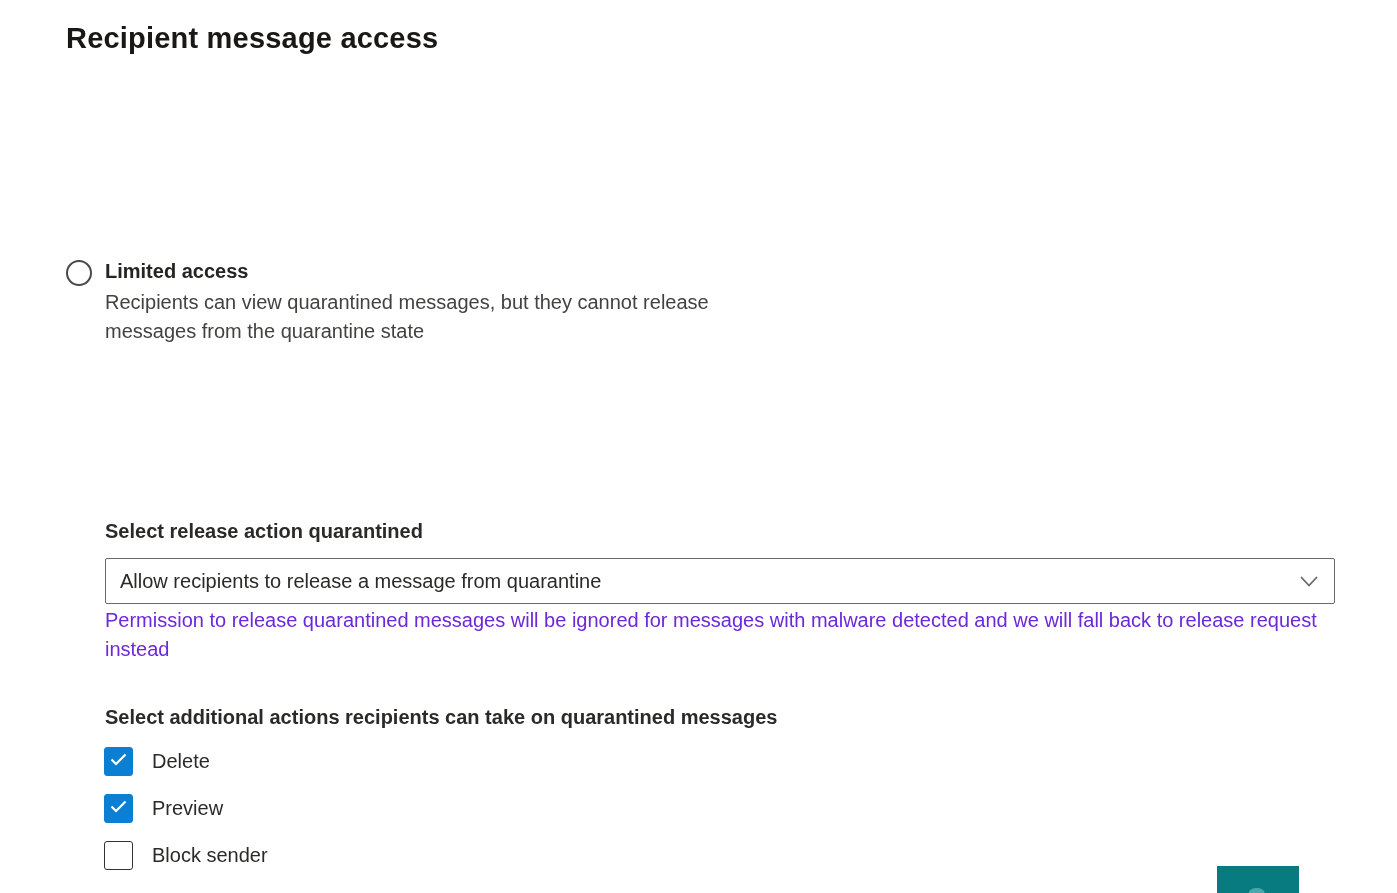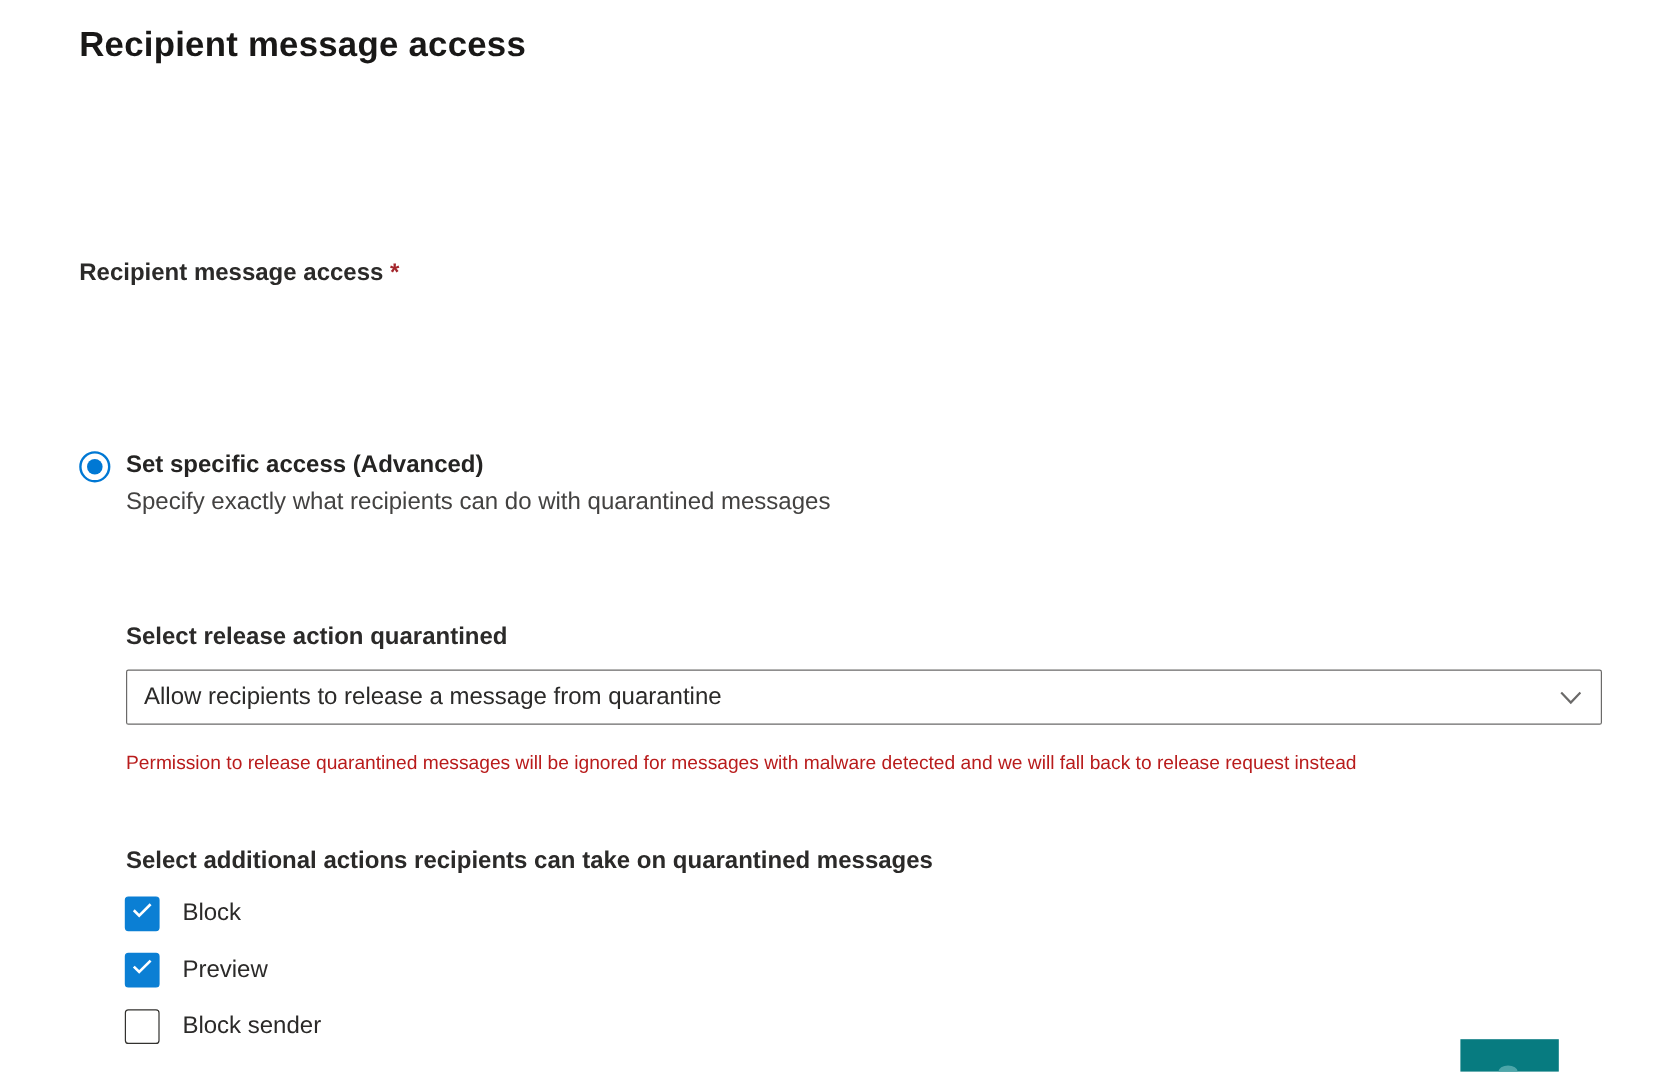--- a/index.html
+++ b/index.html
@@ -70,22 +70,22 @@
     position: absolute; left: 105px; top: 558px;
     width: 1230px; height: 46px;
     border: 1px solid #6b6a69; border-radius: 2px; background: #fff;
     display: flex; align-items: center; justify-content: space-between;
     padding: 0 16px 0 14px; cursor: pointer; gap: 32px;
   }
   .dropdown-value { font-size: 20px; color: #2b2a29; }
   .chevron svg { display: block; }
 
   .helper-text {
-    position: absolute; left: 105px; top: 622px; width: 1240px;
-    font-size: 16px; line-height: 29px; color: #b91c1c;
+    position: absolute; left: 105px; top: 606px; width: 1240px;
+    font-size: 20px; line-height: 29px; color: #6d28d9;
   }
 
   .checkbox-group { position: absolute; left: 104px; top: 746px; }
   .checkbox-row {
     display: flex; align-items: center; height: 30px;
     margin-bottom: 17px; cursor: pointer;
   }
   .checkbox {
     width: 29px; height: 29px; border-radius: 3px;
     border: 1.5px solid #33322f; background: #fff;
@@ -108,35 +108,31 @@
   }
 </style>
 </head>
 <body>
 
 <div class="page">
 
   <h1 class="page-title">Recipient message access</h1>
 
 
-  <div class="field-label">
-    <span>Recipient message access</span>
-    <span class="required">*</span>
+
+  <div class="radio-option opt1">
+    <div class="radio-circle">
+      
+    </div>
+    <div class="radio-body">
+      <div class="radio-label">Limited access</div>
+      <div class="radio-desc">Recipients can view quarantined messages, but they cannot release messages from the quarantine state</div>
+    </div>
   </div>
 
-
-  <div class="radio-option opt2">
-    <div class="radio-circle checked">
-      <div class="radio-dot"></div>
-    </div>
-    <div class="radio-body">
-      <div class="radio-label">Set specific access (Advanced)</div>
-      <div class="radio-desc">Specify exactly what recipients can do with quarantined messages</div>
-    </div>
-  </div>
 
   <div class="sub-label release-label">Select release action quarantined</div>
 
   <div class="dropdown">
     <span class="dropdown-value">Allow recipients to release a message from quarantine</span>
     <span class="chevron">
       <svg width="18" height="11" viewBox="0 0 18 11">
         <polyline points="1,1 9,9.5 17,1" fill="none" stroke="#6b6a69" stroke-width="1.8"></polyline>
       </svg>
     </span>
@@ -148,21 +144,21 @@
 
   <div class="checkbox-group">
     <div class="checkbox-row">
       <div class="checkbox checked">
         <span class="check-icon">
           <svg width="17" height="13" viewBox="0 0 17 13">
             <polyline points="1.5,6.5 6,11 15.5,1.5" fill="none" stroke="#ffffff" stroke-width="2.2"></polyline>
           </svg>
         </span>
       </div>
-      <span class="checkbox-label">Block</span>
+      <span class="checkbox-label">Delete</span>
     </div>
     <div class="checkbox-row">
       <div class="checkbox checked">
         <span class="check-icon">
           <svg width="17" height="13" viewBox="0 0 17 13">
             <polyline points="1.5,6.5 6,11 15.5,1.5" fill="none" stroke="#ffffff" stroke-width="2.2"></polyline>
           </svg>
         </span>
       </div>
       <span class="checkbox-label">Preview</span>

